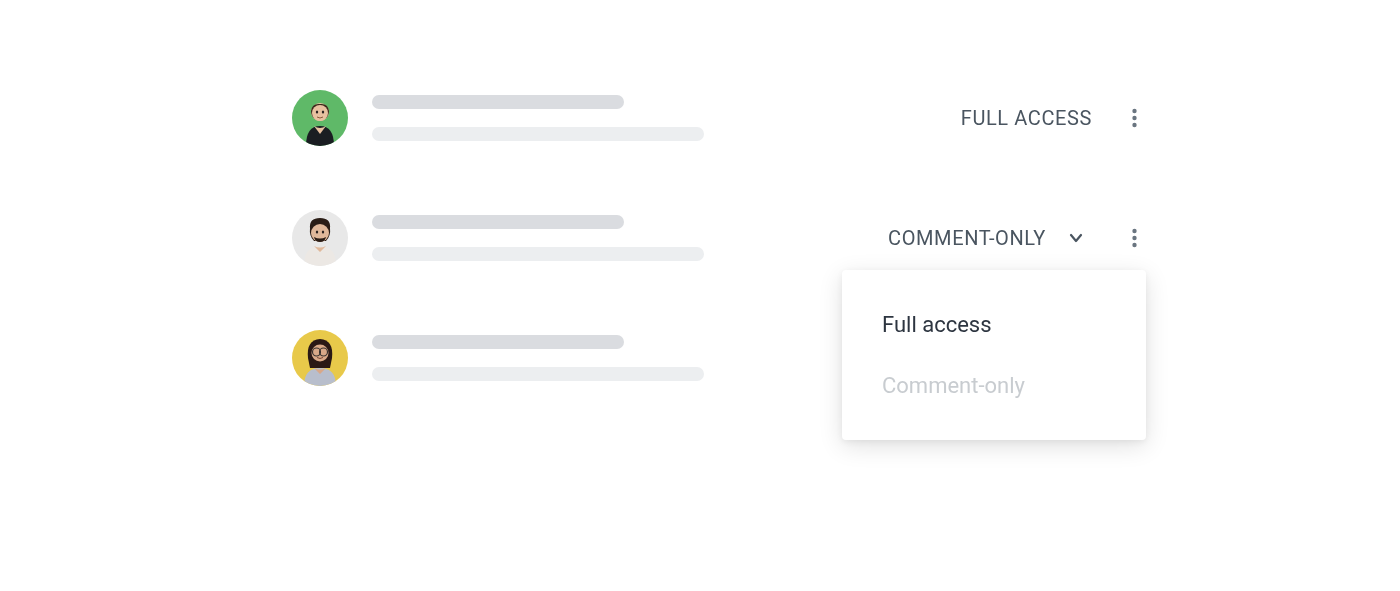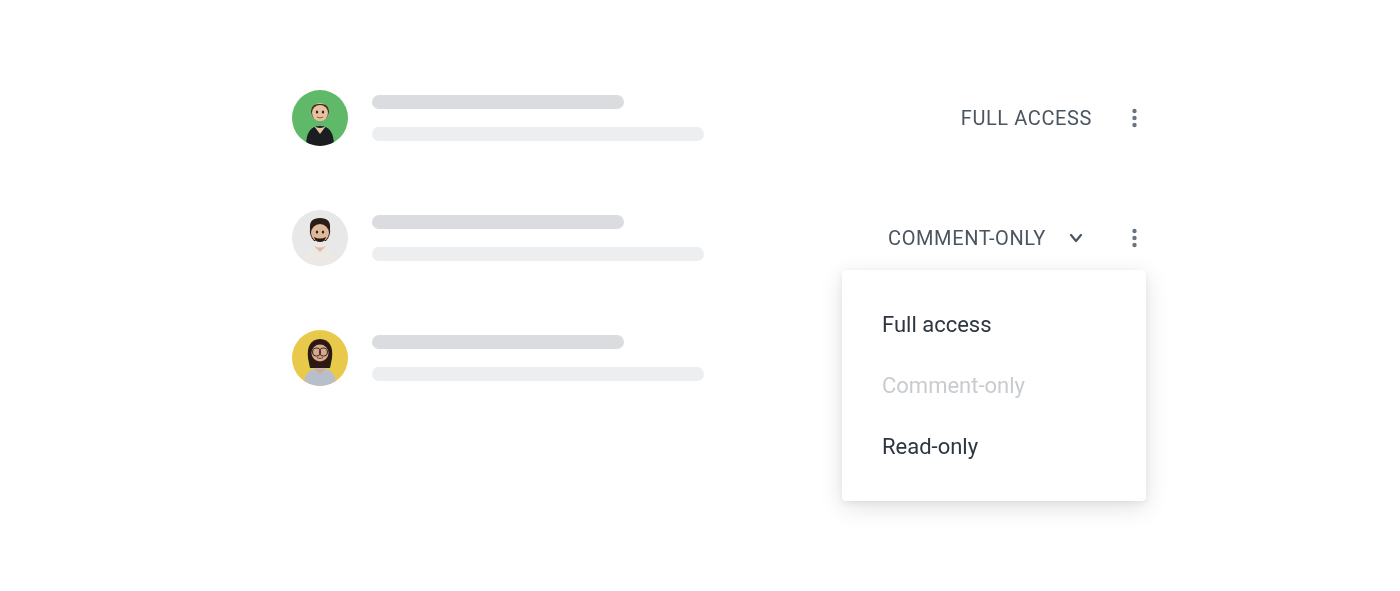--- a/index.html
+++ b/index.html
@@ -214,14 +214,13 @@
       <div class="line-top"></div>
       <div class="line-bottom"></div>
     </div>
   </div>
 
 </div>
 
 <div class="dropdown">
   <div class="dropdown-item">Full access</div>
   <div class="dropdown-item disabled">Comment-only</div>
-  <div class="dropdown-item">Read-only</div>
 </div>
 
 </body></html>

